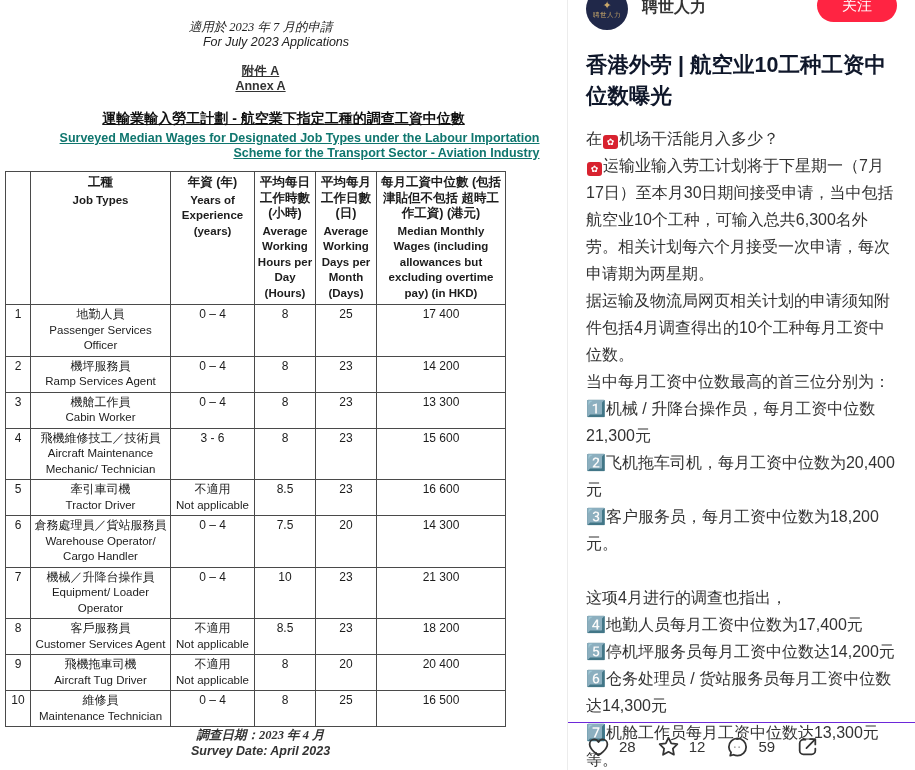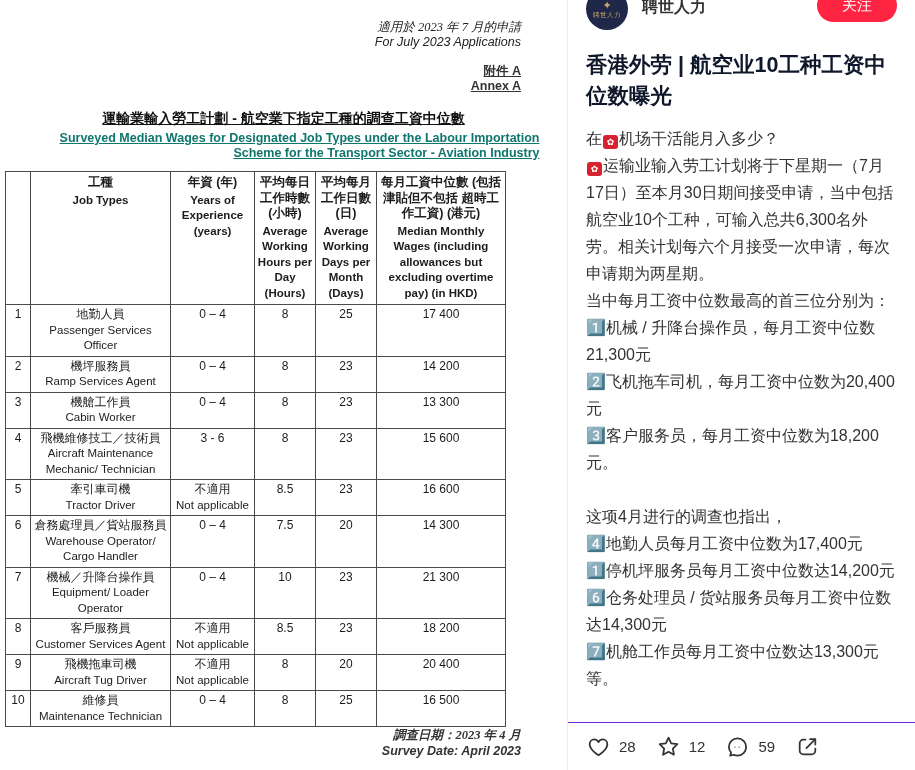--- a/index.html
+++ b/index.html
@@ -2,21 +2,21 @@
 <html><head>
 <meta charset="utf-8">
 <style>
   * { margin:0; padding:0; box-sizing:border-box; }
   html,body { width:915px; height:770px; }
   body { font-family:"Liberation Sans", sans-serif; background:#fff; color:#333; }
   .page { width:915px; height:770px; display:flex; overflow:hidden; background:#fff; }
 
   
   .doc-panel { width:567px; flex:0 0 567px; height:770px; background:#fff; padding-top:20px; position:relative; overflow:hidden; }
-  .doc-right { text-align:right; padding-right:46px; }
+  .doc-right { text-align:center; padding-right:46px; }
   .doc-apply { font-family:"Liberation Serif", serif; font-style:italic; font-size:12.5px; line-height:15px; color:#222; }
   .doc-apply .en { font-family:"Liberation Sans", sans-serif;margin-left:31px; }
   .doc-annex { margin-top:14px; font-size:12.5px; line-height:15px; font-weight:600; }
   .doc-annex div { text-decoration:underline; }
   .doc-title-zh { margin-top:16px; text-align:center; font-size:14px; font-weight:700; text-decoration:underline; color:#111; }
   .doc-title-en { margin:3px auto 4px; width:512px; text-align:right; font-size:12.5px; font-weight:700; text-decoration:underline; line-height:15px; color:#0f766e; }
   table.wage { border-collapse:collapse; margin:10px 0 0 5px; width:500px; table-layout:fixed; }
   table.wage th, table.wage td { border:1px solid #4a4a4a; vertical-align:top; font-size:12px; line-height:15.5px; padding:2px 3px; color:#1c1c1c; }
   table.wage th { font-weight:bold; text-align:center; padding:3px 2px; }
   .h-zh { font-size:12.5px; }
@@ -256,28 +256,29 @@
       </div>
       <span class="username">聘世人力</span>
       <button class="follow-btn">关注</button>
     </div>
 
     <div class="post-title">香港外劳 | 航空业10工种工资中位数曝光</div>
 
     <div class="post-body">
       <p><span>在</span><span class="hk-flag">✿</span><span>机场干活能月入多少？</span></p>
       <p><span class="hk-flag">✿</span><span>运输业输入劳工计划将于下星期一（7月17日）至本月30日期间接受申请，当中包括航空业10个工种，可输入总共6,300名外劳。相关计划每六个月接受一次申请，每次申请期为两星期。</span></p>
+      <p>据运输及物流局网页相关计划的申请须知附件包括4月调查得出的10个工种每月工资中位数。</p>
       <p>当中每月工资中位数最高的首三位分别为：</p>
       <p>1️⃣机械 / 升降台操作员，每月工资中位数21,300元</p>
       <p>2️⃣飞机拖车司机，每月工资中位数为20,400元</p>
       <p>3️⃣客户服务员，每月工资中位数为18,200元。</p>
       <p class="sp"></p>
       <p>这项4月进行的调查也指出，</p>
       <p>4️⃣地勤人员每月工资中位数为17,400元</p>
-      <p>1️⃣停机坪服务员每月工资中位数达14,200元</p>
+      <p>5️⃣停机坪服务员每月工资中位数达14,200元</p>
       <p>6️⃣仓务处理员 / 货站服务员每月工资中位数达14,300元</p>
       <p>7️⃣机舱工作员每月工资中位数达13,300元等。</p>
 
     </div>
 
     <div class="action-bar">
       <button class="act">
         <svg viewBox="0 0 24 24">
             <path d="M12 20.5C12 20.5 3.5 15.2 3.5 9.8 3.5 7.1 5.6 5.2 7.8 5.2c1.8 0 3.3 1 4.2 2.6.9-1.6 2.4-2.6 4.2-2.6 2.2 0 4.3 1.9 4.3 4.6 0 5.4-8.5 10.7-8.5 10.7z"></path>
           </svg>

